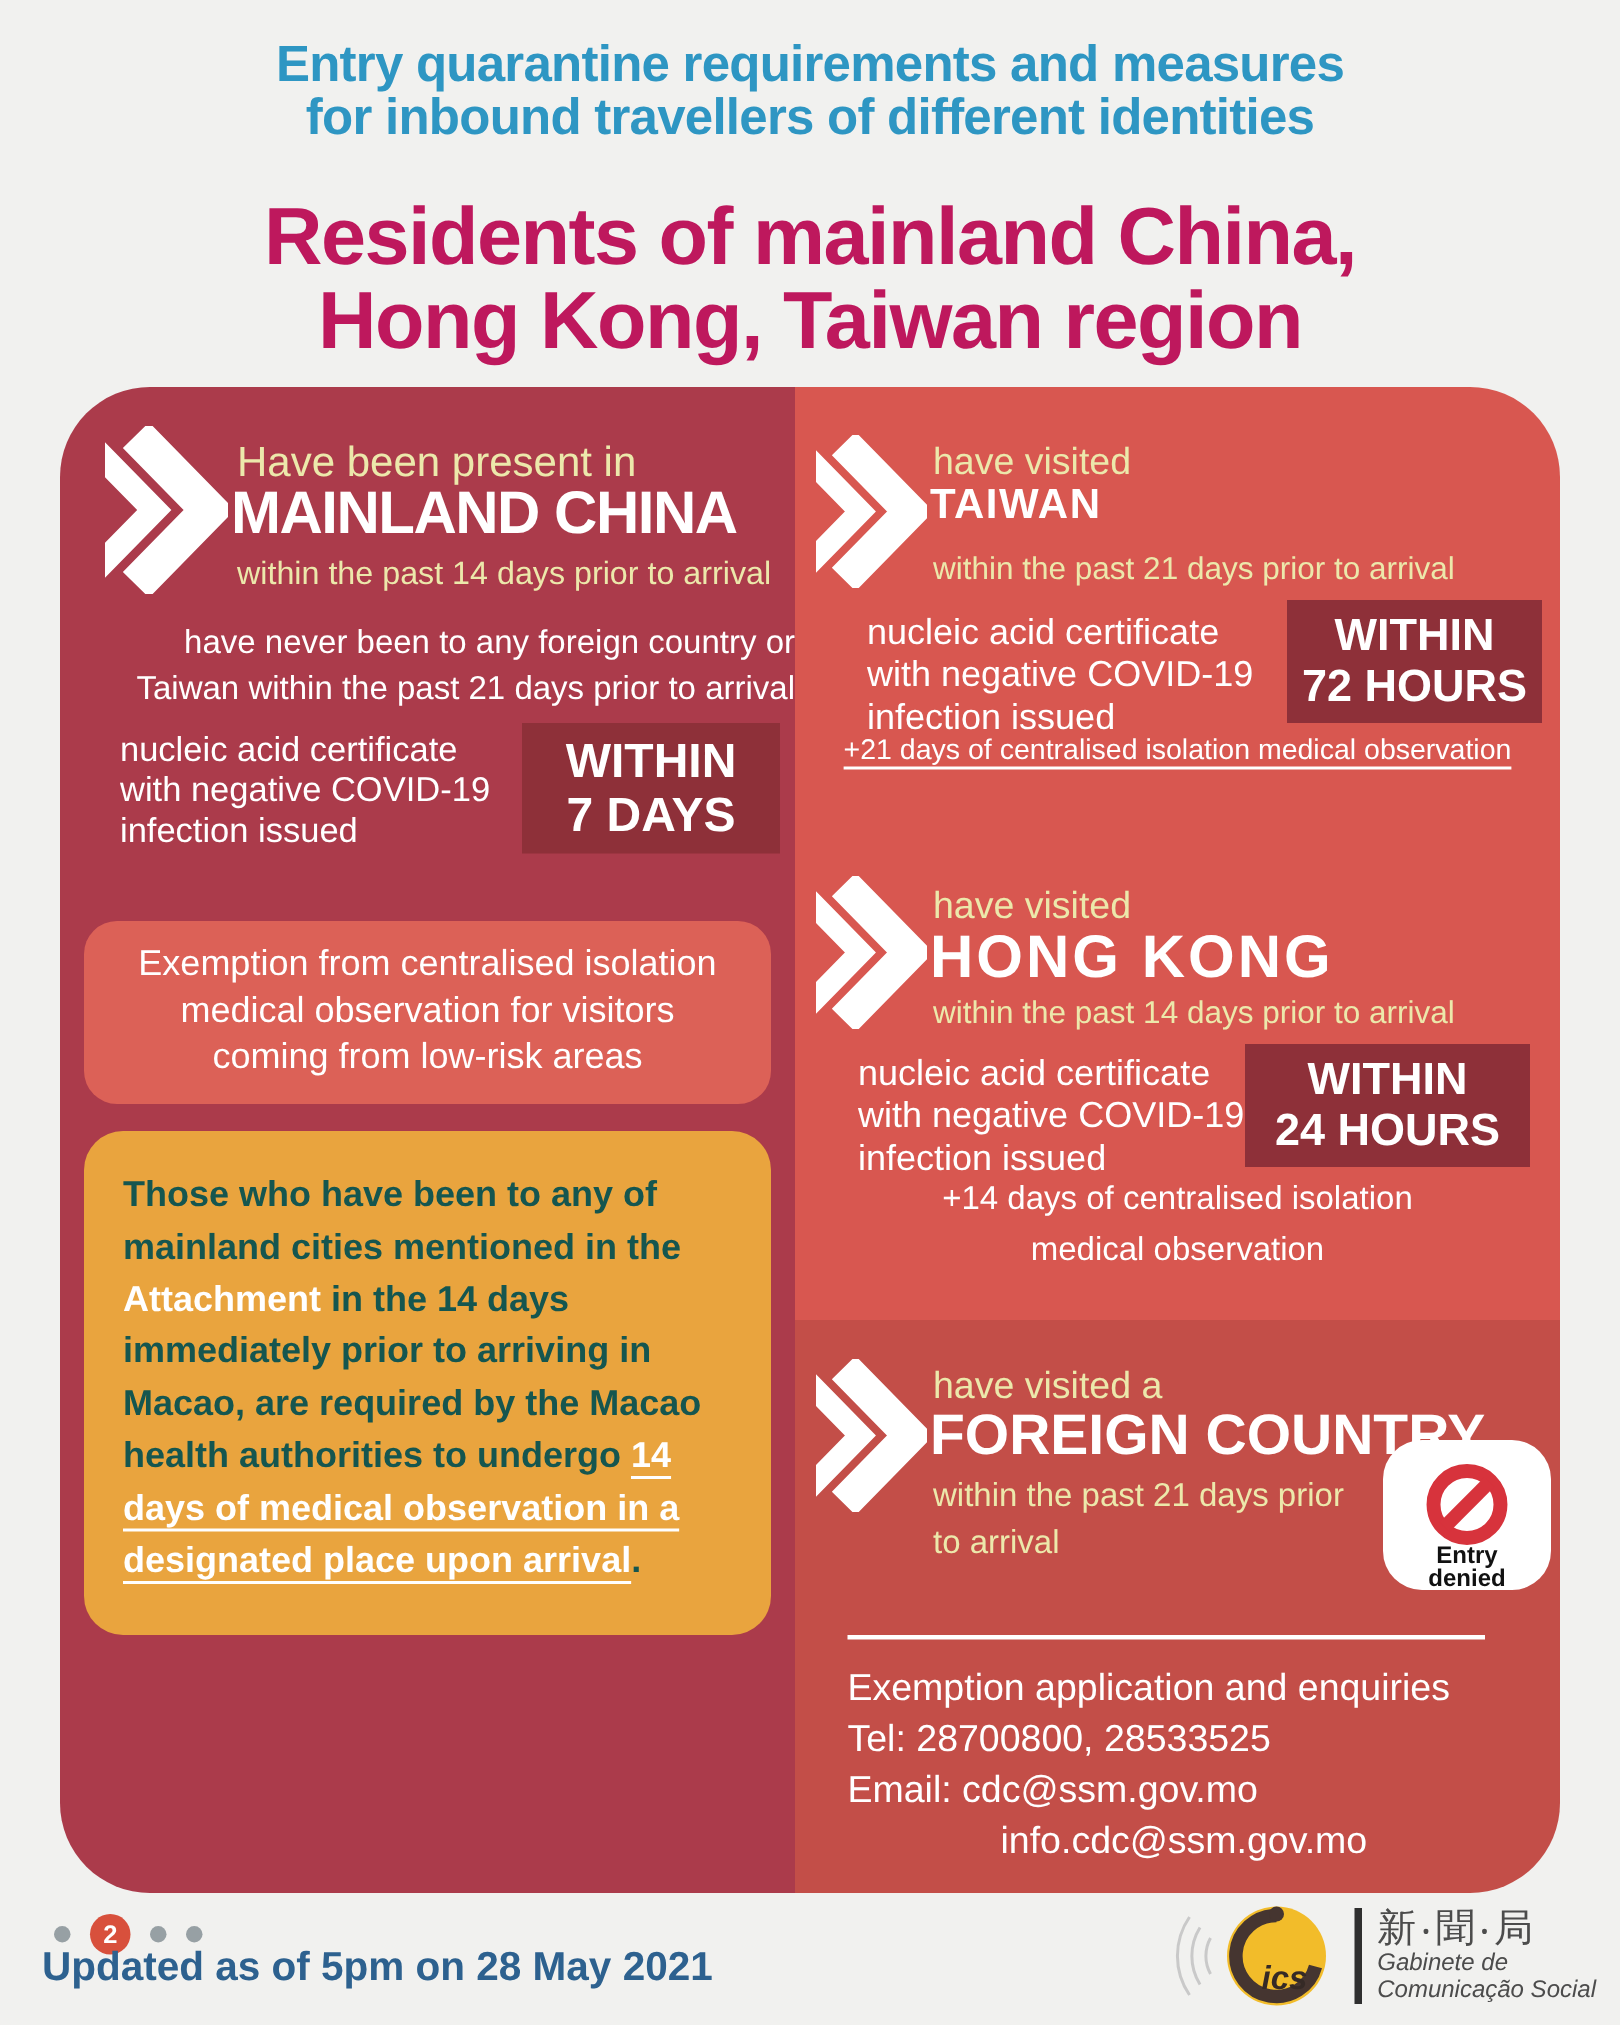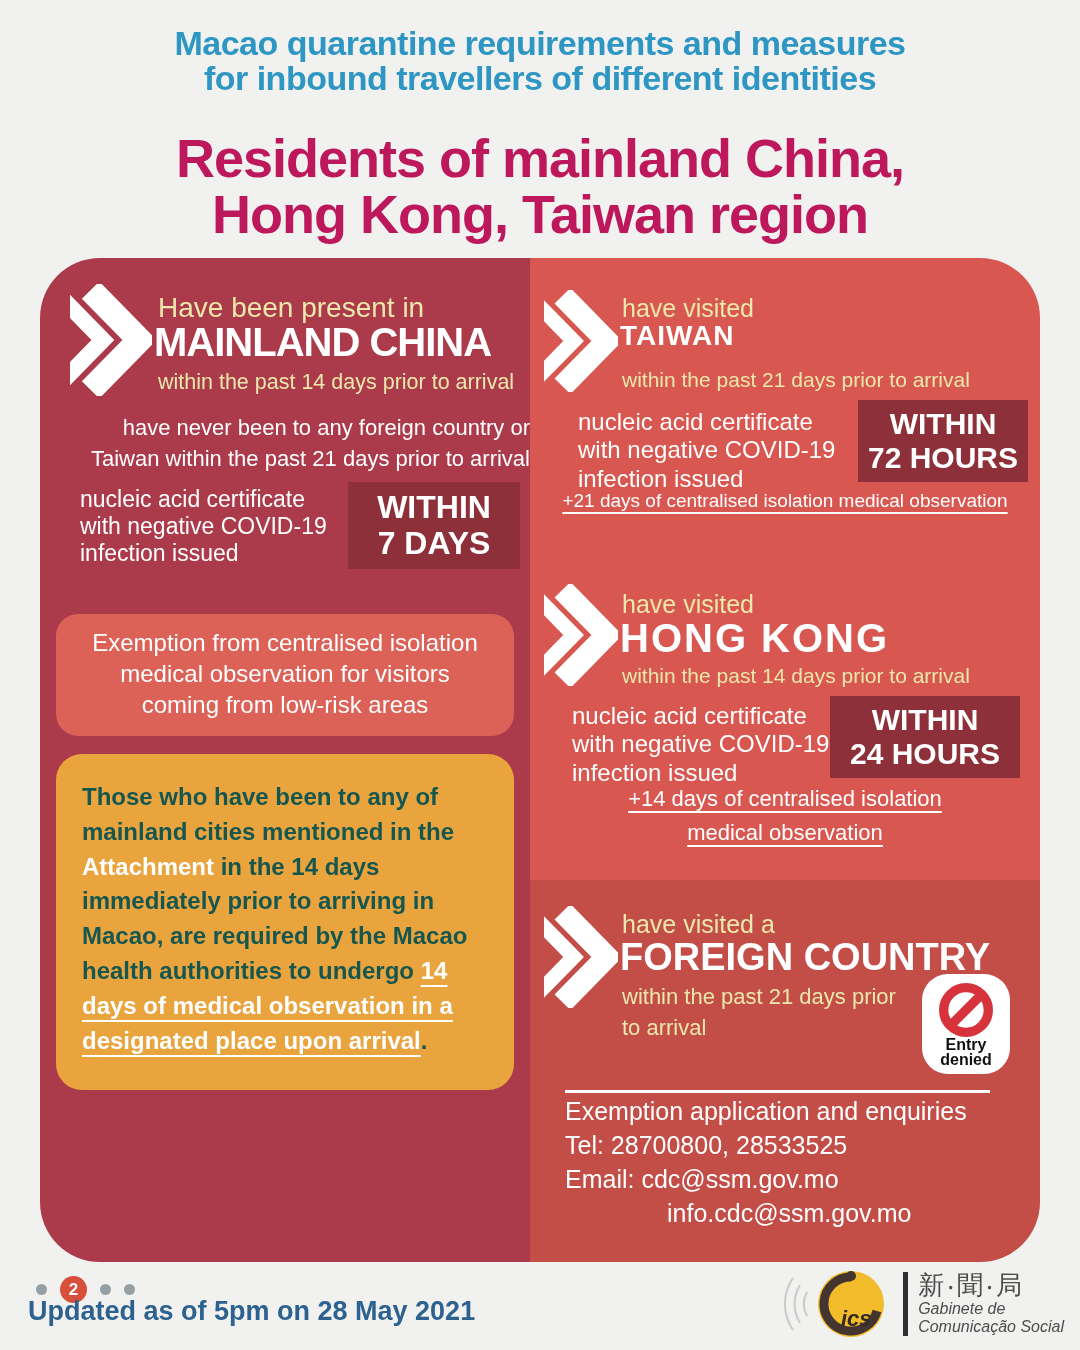--- a/index.html
+++ b/index.html
@@ -99,43 +99,43 @@
   .h-kicker { left:92px; top:332px; font-size:25px; }
   .h-name   { left:90px; top:358px; font-size:40px; letter-spacing:2px; }
   .h-sub    { left:92px; top:406px; font-size:21px; }
   .h-cert   { left:42px; top:444px; font-size:24px; }
   .h-badge  { left:300px; top:438px; width:190px; font-size:30px; }
   .h-isolation {
     position:absolute; left:0; top:524px; width:100%;
     text-align:center; color:#ffffff; font-size:22px; line-height:1.55;
   }
   .h-isolation span {
-    text-decoration:underline; text-decoration-thickness:2px; text-underline-offset:5px;margin-top:31px;
+    text-decoration-thickness:2px; text-underline-offset:5px;margin-top:31px;
   }
 
   
   .f-kicker { left:92px; top:30px; font-size:25px; }
   .f-name   { left:90px; top:56px; font-size:38px; letter-spacing:0; }
   .f-sub    { position:absolute; left:92px; top:102px; color:#ece8ab;
               font-size:22px; line-height:1.4; }
   .f-denied {
-    position:absolute; left:392px; top:94px; width:88px; height:100px;
+    position:absolute; left:392px; top:80px; width:112px; height:100px;
     background:#ffffff; border-radius:26px;
-    display:flex; flex-direction:column; align-items:center;
+    display:flex; flex-direction:column; align-items:center;justify-content:flex-end;
   }
   .f-denied svg { margin-top:5px; }
   .f-denied .dlabel {
     margin-top:-4px; color:#111111; font-weight:800;
     font-size:16px; line-height:0.95; text-align:center;
   }
   .f-divider {
     position:absolute; left:35px; top:210px; width:425px; height:3px; background:#ffffff;
   }
   .f-contact {
-    position:absolute; left:35px; top:214px; color:#ffffff;
+    position:absolute; left:35px; top:228px; color:#ffffff;
     font-size:25px; line-height:1.36; white-space:nowrap;
   }
   .f-contact .indent { padding-left:102px; }
 
   
   .dots { position:absolute; left:36px; top:1276px; display:flex; align-items:center; gap:13px; }
   .dot  { width:11px; height:11px; border-radius:50%; background:#97a0a4; }
   .dot-active {
     width:27px; height:27px; border-radius:50%; background:#d8503c;
     color:#ffffff; font-weight:800; font-size:17px;
@@ -153,21 +153,21 @@
   .logo-text { color:#4c4c4c; }
   .logo-cn { font-size:26px; letter-spacing:3px; line-height:1.1; }
   .logo-pt { font-style:italic; font-size:16px; line-height:1.15; }
 </style>
 </head>
 <body>
 
 <div class="poster">
 
   <div class="header">
-    <div>Macao quarantine requirements and measures</div>
+    <div>Entry quarantine requirements and measures</div>
     <div>for inbound travellers of different identities</div>
   </div>
   <div class="title">
     <div>Residents of mainland China,</div>
     <div>Hong Kong, Taiwan region</div>
   </div>
 
   <section class="panel-left">
     <svg class="chevron" style="left:30px;top:26px;" width="82" height="112" viewBox="0 0 80 110">
       <path d="M-16 6 L32 55 L-16 104" stroke="#ffffff" stroke-width="16" fill="none"></path>

